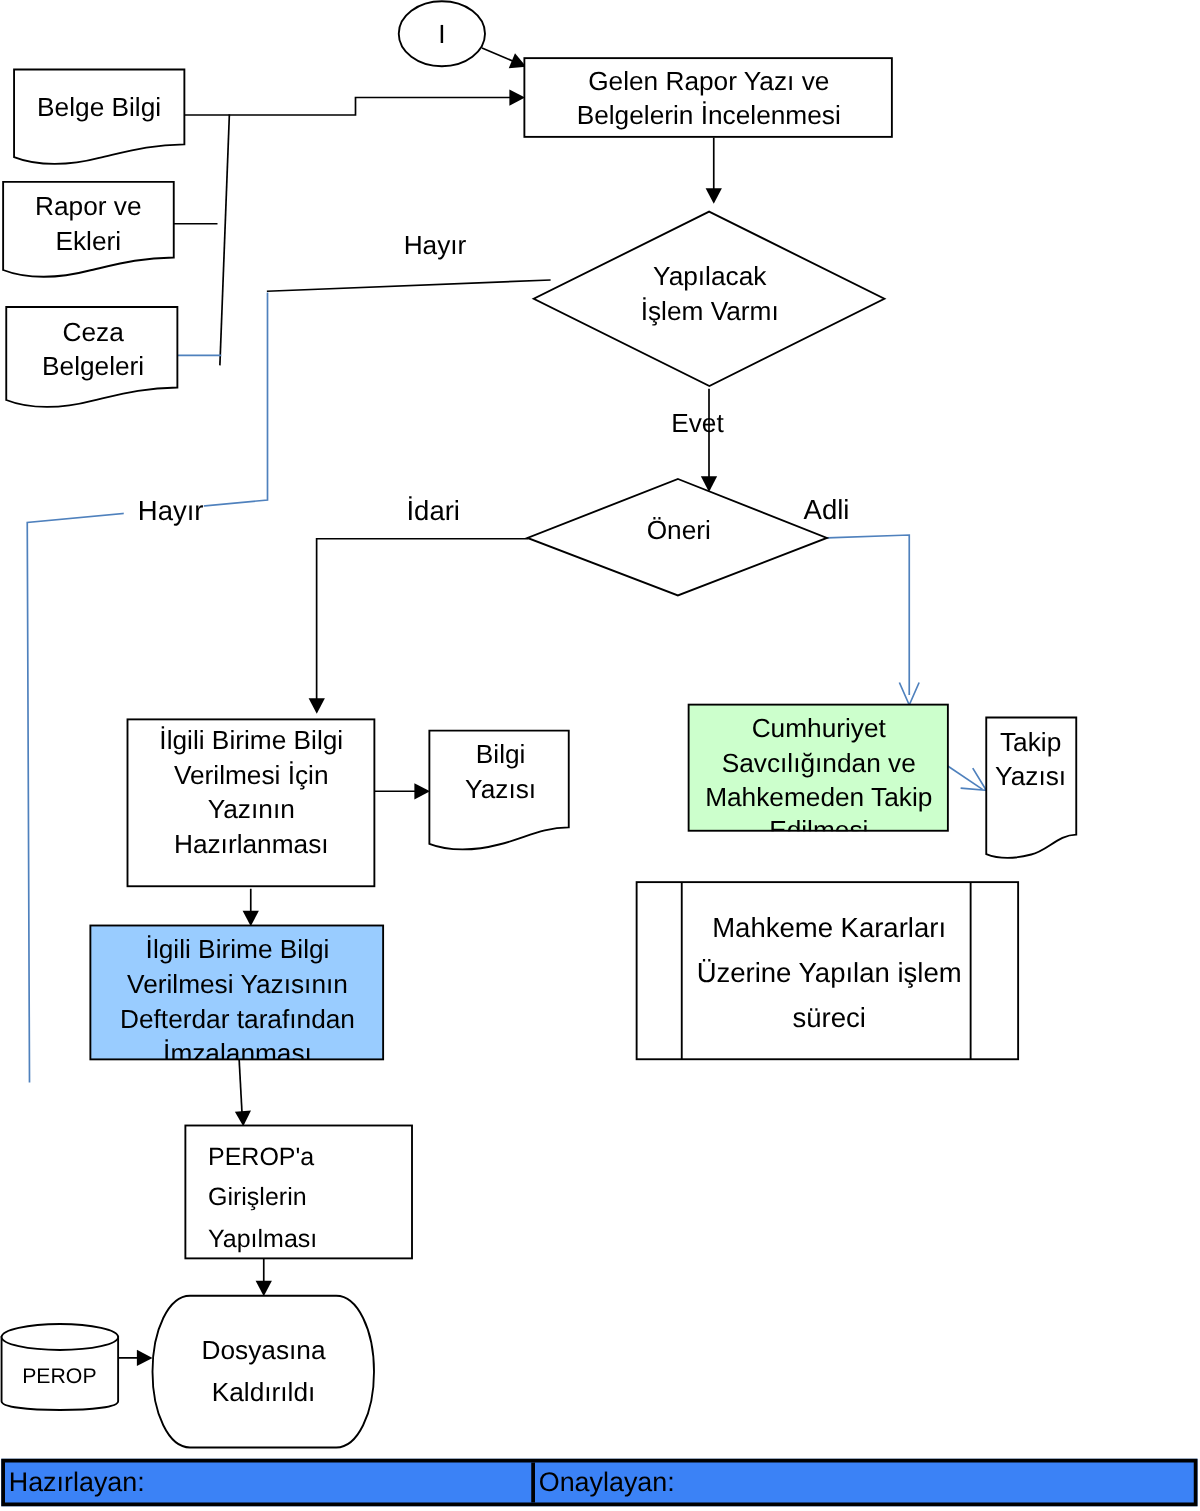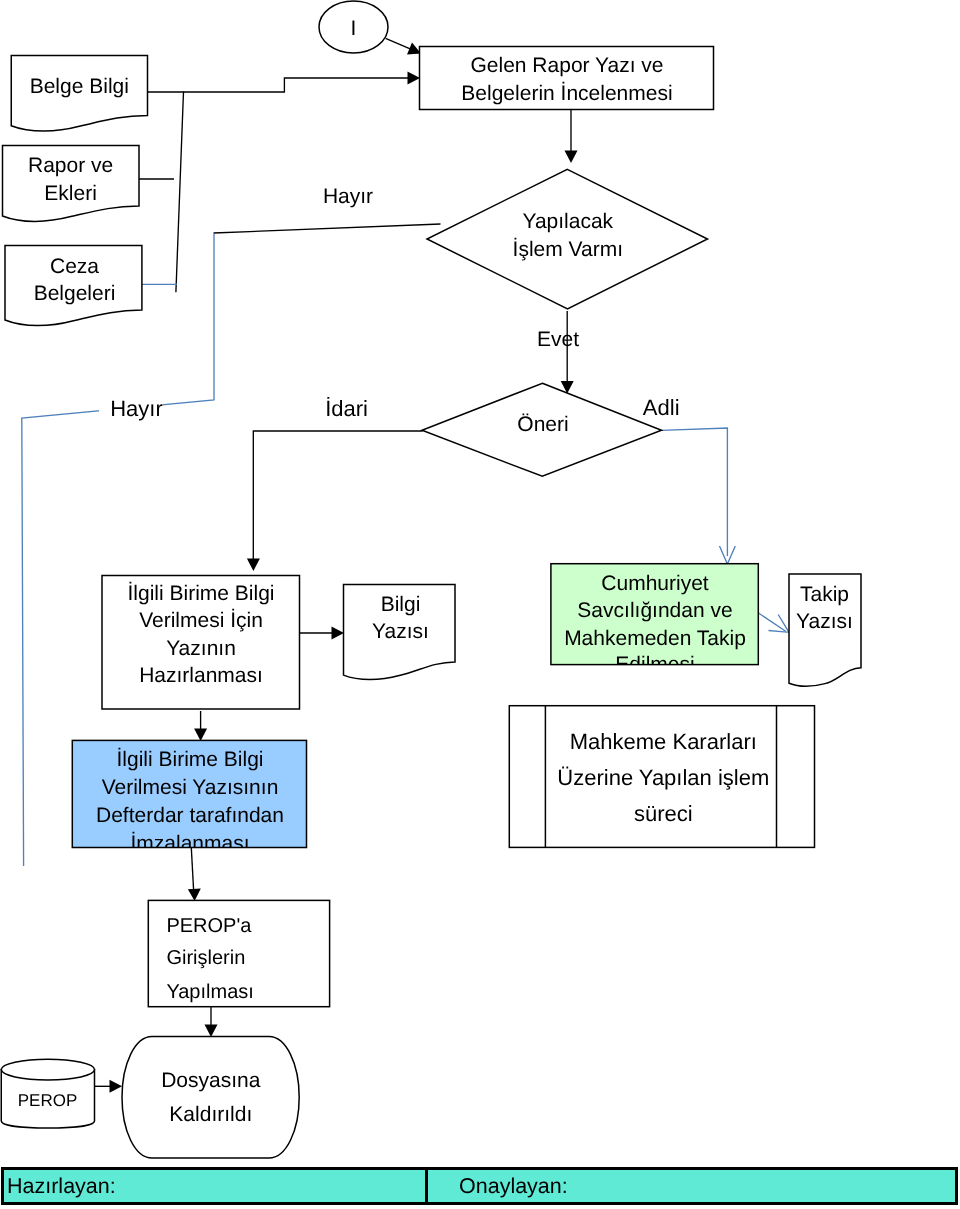--- a/index.html
+++ b/index.html
@@ -18,26 +18,26 @@
   text{fill:#000000;-webkit-font-smoothing:antialiased;}
   .t-sans{font-family:"Liberation Sans",sans-serif;font-size:21px;}
   .t-geo{font-family:"Liberation Sans",sans-serif;font-size:22px;}
   .t-geo21{font-family:"Liberation Sans",sans-serif;font-size:21px;}
   .t-geo20{font-family:"Liberation Sans",sans-serif;font-size:20px;}
   .t-small{font-family:"Liberation Sans",sans-serif;font-size:17px;}
   .ctr{text-anchor:middle;}
   .lft{text-anchor:start;}
   
   #footer{position:absolute;left:1px;top:1166.8px;width:956.5px;height:38.5px;
-          border:3.6px solid #000;box-sizing:border-box;display:flex;background:#5eead4;}
+          border:3.6px solid #000;box-sizing:border-box;display:flex;background:#3b82f6;}
   .fcell{box-sizing:border-box;height:100%;display:flex;align-items:center;
          font-family:"Liberation Sans",sans-serif;font-size:21.5px;color:#000;
          padding-left:3px;overflow:hidden;white-space:nowrap;}
   .fcell.first{width:424px;border-right:3.6px solid #000;}
-  .fcell.second{flex:1;margin-left:28px;}
+  .fcell.second{flex:1;}
 </style>
 </head>
 <body>
 
 <div id="page">
 <svg id="chart" width="960" height="1209" viewBox="0 0 960 1209">
   <defs>
     <clipPath id="clipGreen">
           <rect x="549" y="562" width="211" height="103"></rect>
         </clipPath>

